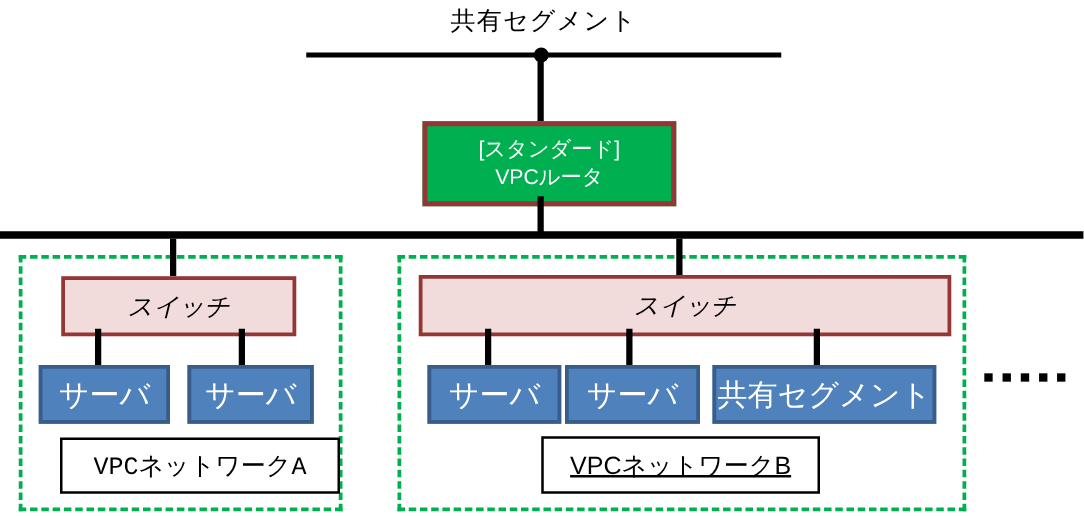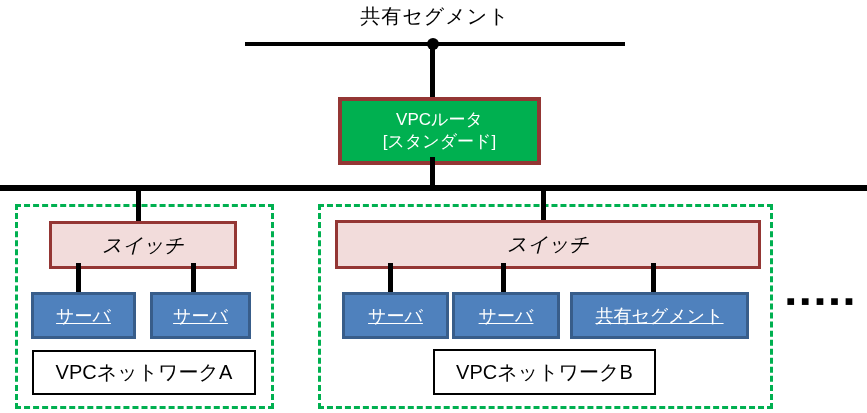--- a/index.html
+++ b/index.html
@@ -26,21 +26,21 @@
   .switch{
     position:absolute;background:var(--switch-fill,#F2DCDB);
     border:3px solid var(--box-border,#943634);
     display:flex;align-items:center;justify-content:center;
     font-size:20px;color:#000;font-style:italic;
   }
   .node{
     position:absolute;background:var(--node-fill,#4F81BD);
     border:3px solid var(--node-border,#385D8A);
     display:flex;align-items:center;justify-content:center;
-    font-size:18px;color:#fff;white-space:nowrap;text-decoration:underline;
+    font-size:24px;color:#fff;white-space:nowrap;
   }
   .netbox{
     position:absolute;border:3px dashed var(--network-border,#00B050);background:transparent;
   }
   .netlabel{
     position:absolute;background:#fff;border:2px solid #000;
     display:flex;align-items:center;justify-content:center;
     font-size:20px;color:#000;white-space:nowrap;
   }
   .ellipsis{
@@ -53,22 +53,22 @@
 <body>
 
 <div class="canvas">
 
   <div class="title">共有セグメント</div>
   <div class="hline" style="left:245px;top:42px;width:380px;height:4px;"></div>
   <div class="dot"></div>
   <div class="vline" style="left:430px;top:44px;height:53px;"></div>
 
   <div class="router">
+    <div>[スタンダード]</div>
     <div>VPCルータ</div>
-    <div>[スタンダード]</div>
   </div>
   <div class="vline" style="left:430px;top:157px;height:29px;"></div>
 
   <div class="hline" style="left:0;top:185px;width:867px;height:6px;"></div>
 
   <div class="netbox" style="left:15px;top:204px;width:253px;height:199px;"></div>
 
   <div class="netbox" style="left:318px;top:204px;width:449px;height:199px;"></div>
 
   <div class="vline" style="left:136px;top:191px;height:30px;"></div>
@@ -85,18 +85,18 @@
   <div class="vline" style="left:501px;top:263px;height:29px;"></div>
   <div class="vline" style="left:651px;top:263px;height:29px;"></div>
 
   <div class="node" style="left:31px;top:292px;width:99px;height:41px;">サーバ</div>
   <div class="node" style="left:150px;top:292px;width:95px;height:41px;">サーバ</div>
 
   <div class="node" style="left:342px;top:292px;width:101px;height:41px;">サーバ</div>
   <div class="node" style="left:452px;top:292px;width:102px;height:41px;">サーバ</div>
   <div class="node" style="left:570px;top:292px;width:173px;height:41px;">共有セグメント</div>
 
-  <div class="netlabel" style="left:32px;top:350px;width:220px;height:41px;">VPCネットワークA</div>
-  <div class="netlabel" style="left:433px;top:349px;width:219px;height:42px;">VPCネットワークB</div>
+  <div class="netlabel" style="left:48px;top:350px;width:220px;height:41px;font-family:Liberation Mono, monospace;">VPCネットワークA</div>
+  <div class="netlabel" style="left:433px;top:349px;width:219px;height:42px;text-decoration:underline;">VPCネットワークB</div>
 
   <div class="ellipsis">▪▪▪▪▪</div>
 
 </div>
 
 </body></html>

